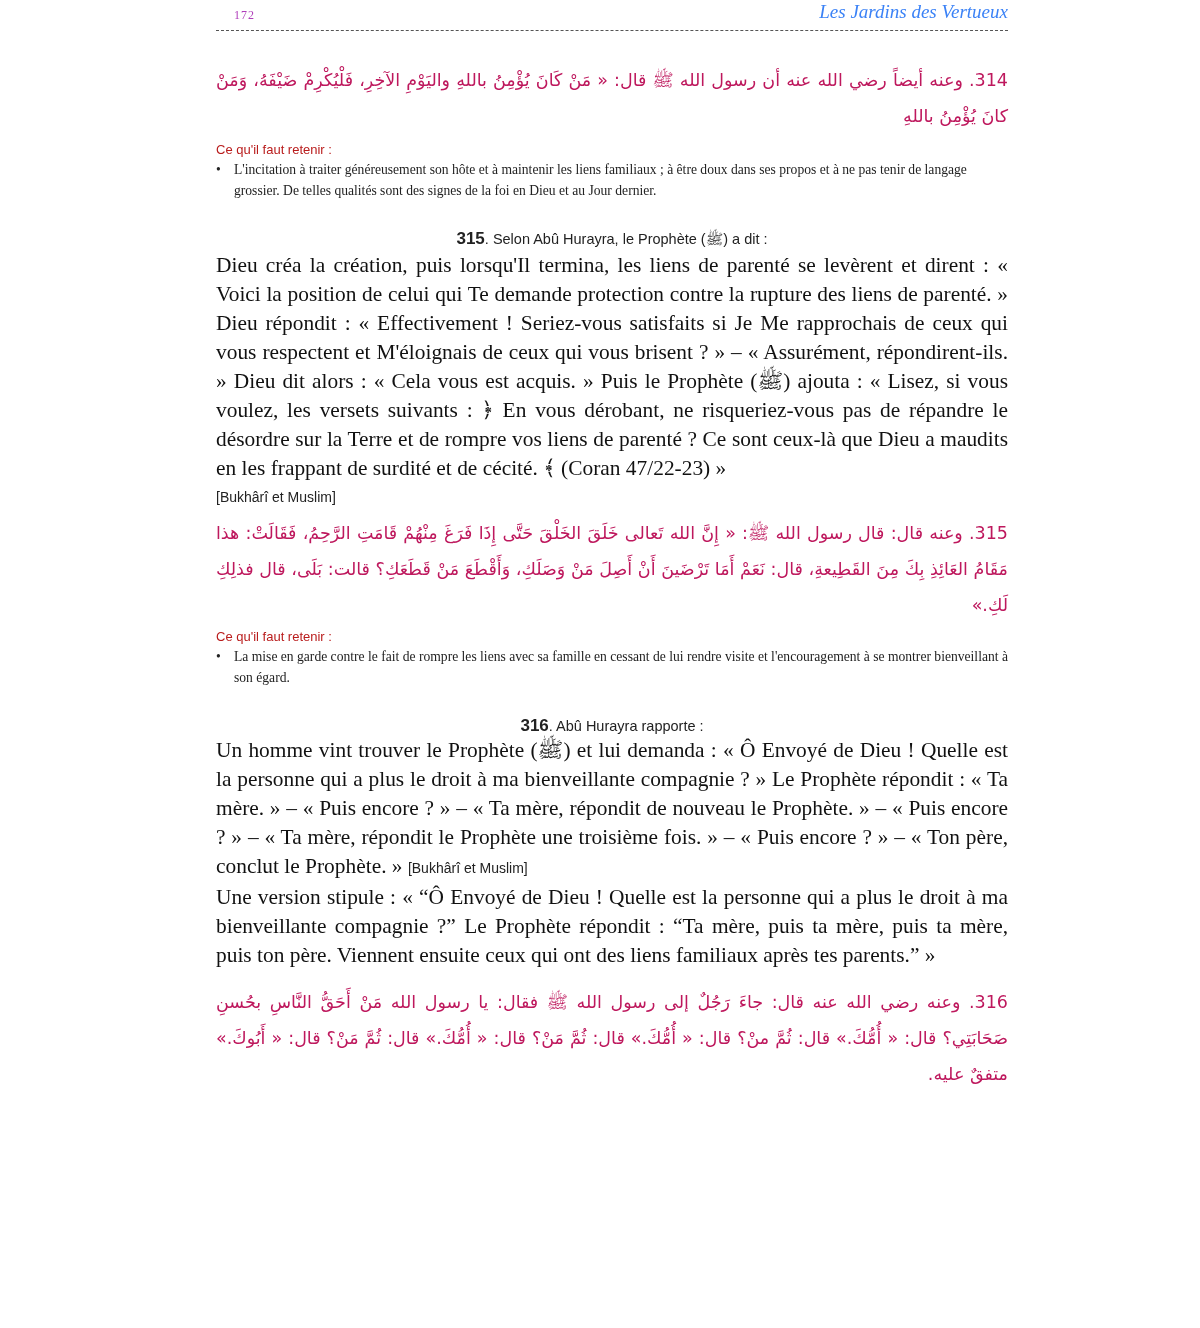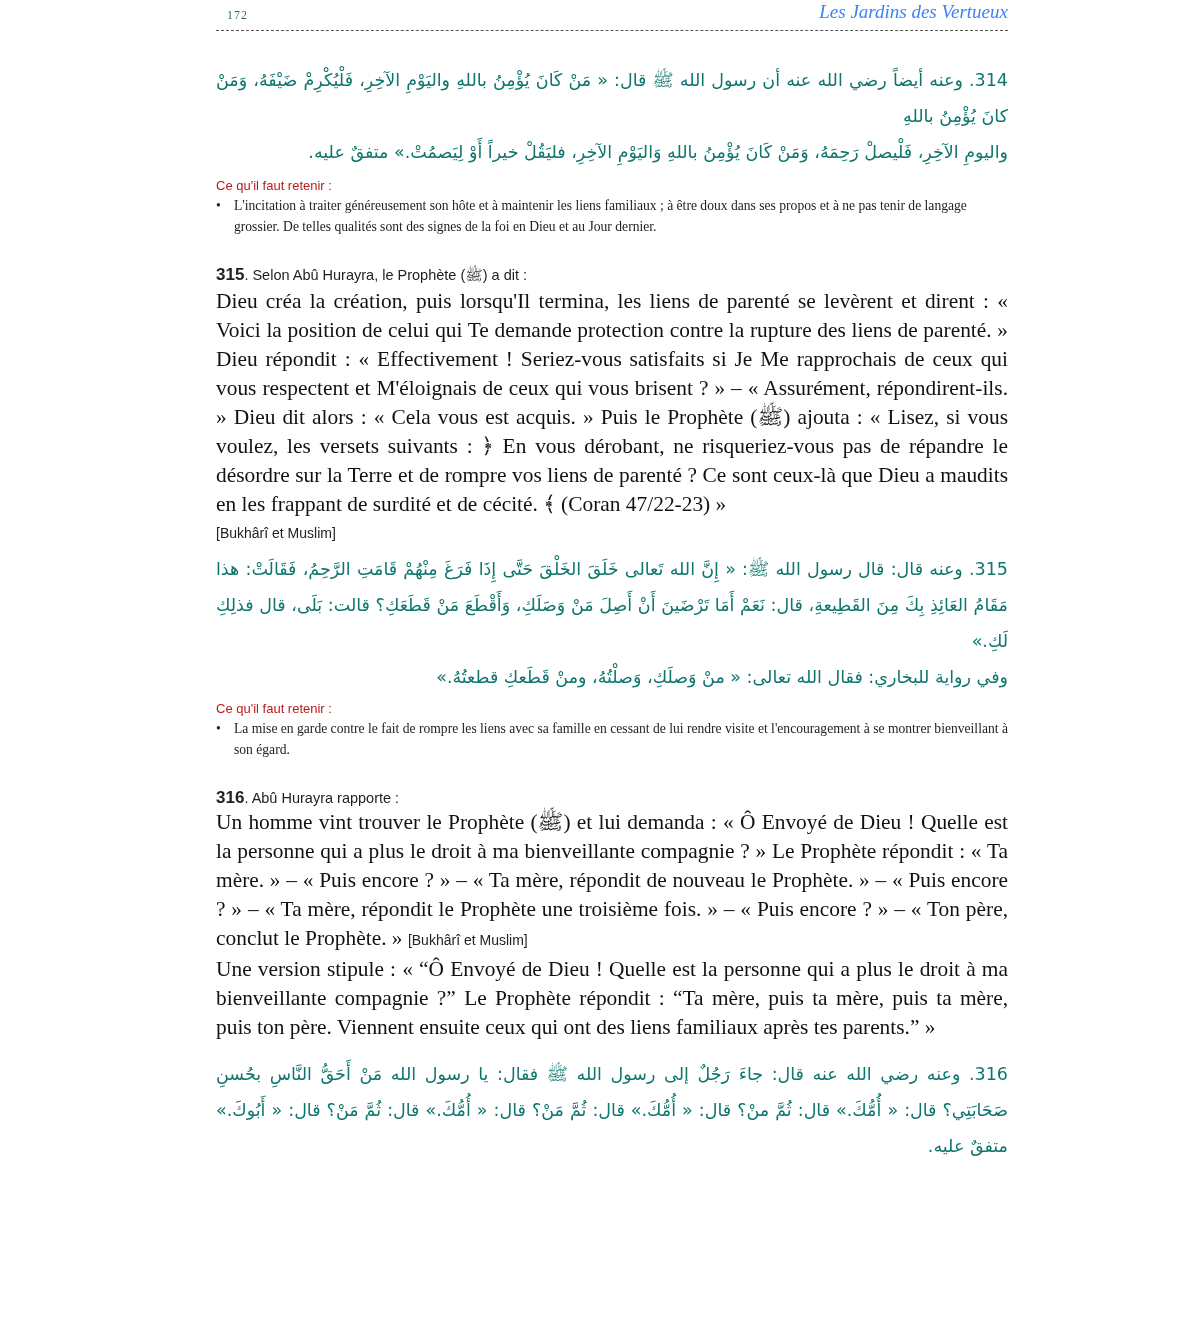--- a/index.html
+++ b/index.html
@@ -1,62 +1,60 @@
 <!DOCTYPE html>
 <html><head>
 <meta charset="utf-8">
 <style>
   html, body { margin: 0; padding: 0; background: #ffffff; }
   body { width: 1200px; height: 1328px; position: relative; overflow: hidden; color: #161616; }
   .page { position: absolute; left: 216px; top: 0; width: 792px; }
   .header { position: relative; height: 32px; }
-  .page-num { position: absolute; left: 11px; top: 8px; font-family: "Liberation Serif", serif; font-size: 12px; color: #14532d; letter-spacing: 1px; opacity: .85; }
+  .page-num { position: absolute; left: 18px; top: 8px; font-family: "Liberation Serif", serif; font-size: 12px; color: #a21caf; letter-spacing: 1px; opacity: .85; }
   .running-title { position: absolute; right: 0; top: 1px; font-family: "Liberation Serif", serif; font-style: italic; font-size: 19px; color: #3b82f6; }
   .rule { position: absolute; left: 0; right: 0; top: 30px; border-top: 1px dashed #555; }
-  .arabic { direction: rtl; text-align: justify; font-family: "DejaVu Sans", sans-serif; font-size: 17.5px; line-height: 36px; color: #0f766e; }
+  .arabic { direction: rtl; text-align: justify; font-family: "DejaVu Sans", sans-serif; font-size: 17.5px; line-height: 36px; color: #be185d; }
   .arabic p { margin: 0; }
   .retain-label { font-family: "Liberation Sans", sans-serif; font-size: 13px; color: #b91c1c; margin: 6px 0 2px 0; }
   .bullet { display: flex; font-family: "Liberation Serif", serif; font-size: 13.6px; line-height: 21px; color: #222; }
   .bullet .dot { width: 18px; flex: 0 0 18px; }
-  .hadith-head { font-family: "Liberation Sans", sans-serif; font-size: 14.5px; color: #222; margin: 0; }
+  .hadith-head { font-family: "Liberation Sans", sans-serif; font-size: 14.5px; color: #222; margin: 0; text-align: center; }
   .hadith-head b { font-size: 17px; }
   .fr { font-family: "Liberation Serif", serif; font-size: 21.4px; line-height: 29px; text-align: justify; color: #111; margin: 0; }
   .src { font-family: "Liberation Sans", sans-serif; font-size: 14px; color: #222; }
   .blk-src { margin: 4px 0 2px 0; line-height: 20px; }
 </style>
 </head>
 <body>
 
 <div class="page">
 
   <div class="header">
     <span class="page-num">172</span>
     <span class="running-title">Les Jardins des Vertueux</span>
     <div class="rule"></div>
   </div>
 
   <div class="arabic" style="margin-top:30px;">
     <p>314. وعنه أيضاً رضي الله عنه أن رسول الله ﷺ قال: « مَنْ كَانَ يُؤْمِنُ باللهِ واليَوْمِ الآخِرِ، فَلْيُكْرِمْ ضَيْفَهُ، وَمَنْ كانَ يُؤْمِنُ باللهِ</p>
-    <p>واليومِ الآخِرِ، فَلْيصلْ رَحِمَهُ، وَمَنْ كَانَ يُؤْمِنُ باللهِ وَاليَوْمِ الآخِرِ، فليَقُلْ خيراً أَوْ لِيَصمُتْ.» متفقٌ عليه.</p>
   </div>
   <div class="retain-label" style="margin-top:8px;">Ce qu'il faut retenir :</div>
   <div class="bullet">
     <span class="dot">•</span>
     <span>L'incitation à traiter généreusement son hôte et à maintenir les liens familiaux ; à être doux dans ses propos et à ne pas tenir de langage grossier. De telles qualités sont des signes de la foi en Dieu et au Jour dernier.</span>
   </div>
 
   <div class="hadith-head" style="margin-top:28px;">
     <b>315</b><span>. Selon Abû Hurayra, le Prophète (ﷺ) a dit :</span>
   </div>
   <p class="fr">Dieu créa la création, puis lorsqu'Il termina, les liens de parenté se levèrent et dirent : « Voici la position de celui qui Te demande protection contre la rupture des liens de parenté. » Dieu répondit : « Effectivement ! Seriez-vous satisfaits si Je Me rapprochais de ceux qui vous respectent et M'éloignais de ceux qui vous brisent ? » – « Assurément, répondirent-ils. » Dieu dit alors : « Cela vous est acquis. » Puis le Prophète (ﷺ) ajouta : « Lisez, si vous voulez, les versets suivants : ﴿ En vous dérobant, ne risqueriez-vous pas de répandre le désordre sur la Terre et de rompre vos liens de parenté ? Ce sont ceux-là que Dieu a maudits en les frappant de surdité et de cécité. ﴾ (Coran 47/22-23) »</p>
   <div class="src blk-src">[Bukhârî et Muslim]</div>
 
   <div class="arabic" style="margin-top:8px;">
     <p>315. وعنه قال: قال رسول الله ﷺ: « إِنَّ الله تَعالى خَلَقَ الخَلْقَ حَتَّى إِذَا فَرَغَ مِنْهُمْ قَامَتِ الرَّحِمُ، فَقَالَتْ: هذا مَقَامُ العَائِذِ بِكَ مِنَ القَطِيعةِ، قال: نَعَمْ أَمَا تَرْضَينَ أَنْ أَصِلَ مَنْ وَصَلَكِ، وَأَقْطَعَ مَنْ قَطَعَكِ؟ قالت: بَلَى، قال فذلِكِ لَكِ.»</p>
-    <p>وفي رواية للبخاري: فقال الله تعالى: « منْ وَصلَكِ، وَصلْتُهُ، ومنْ قَطَعكِ قطعتُهُ.»</p>
   </div>
   <div class="retain-label">Ce qu'il faut retenir :</div>
   <div class="bullet">
     <span class="dot">•</span>
     <span>La mise en garde contre le fait de rompre les liens avec sa famille en cessant de lui rendre visite et l'encouragement à se montrer bienveillant à son égard.</span>
   </div>
 
   <div class="hadith-head" style="margin-top:28px;">
     <b>316</b><span>. Abû Hurayra rapporte :</span>
   </div>

